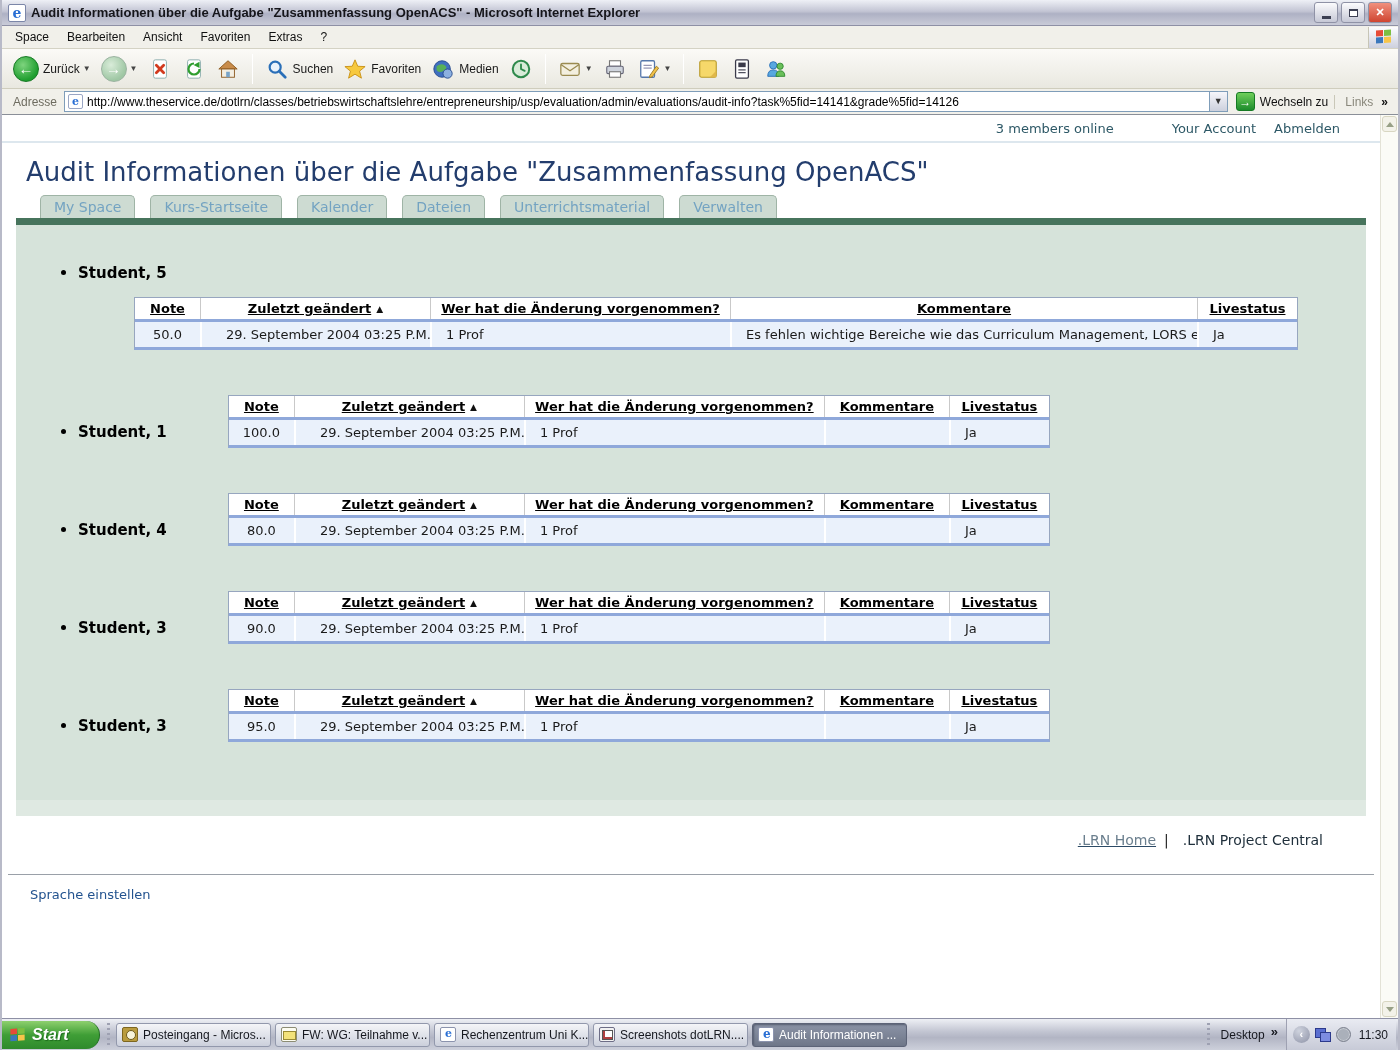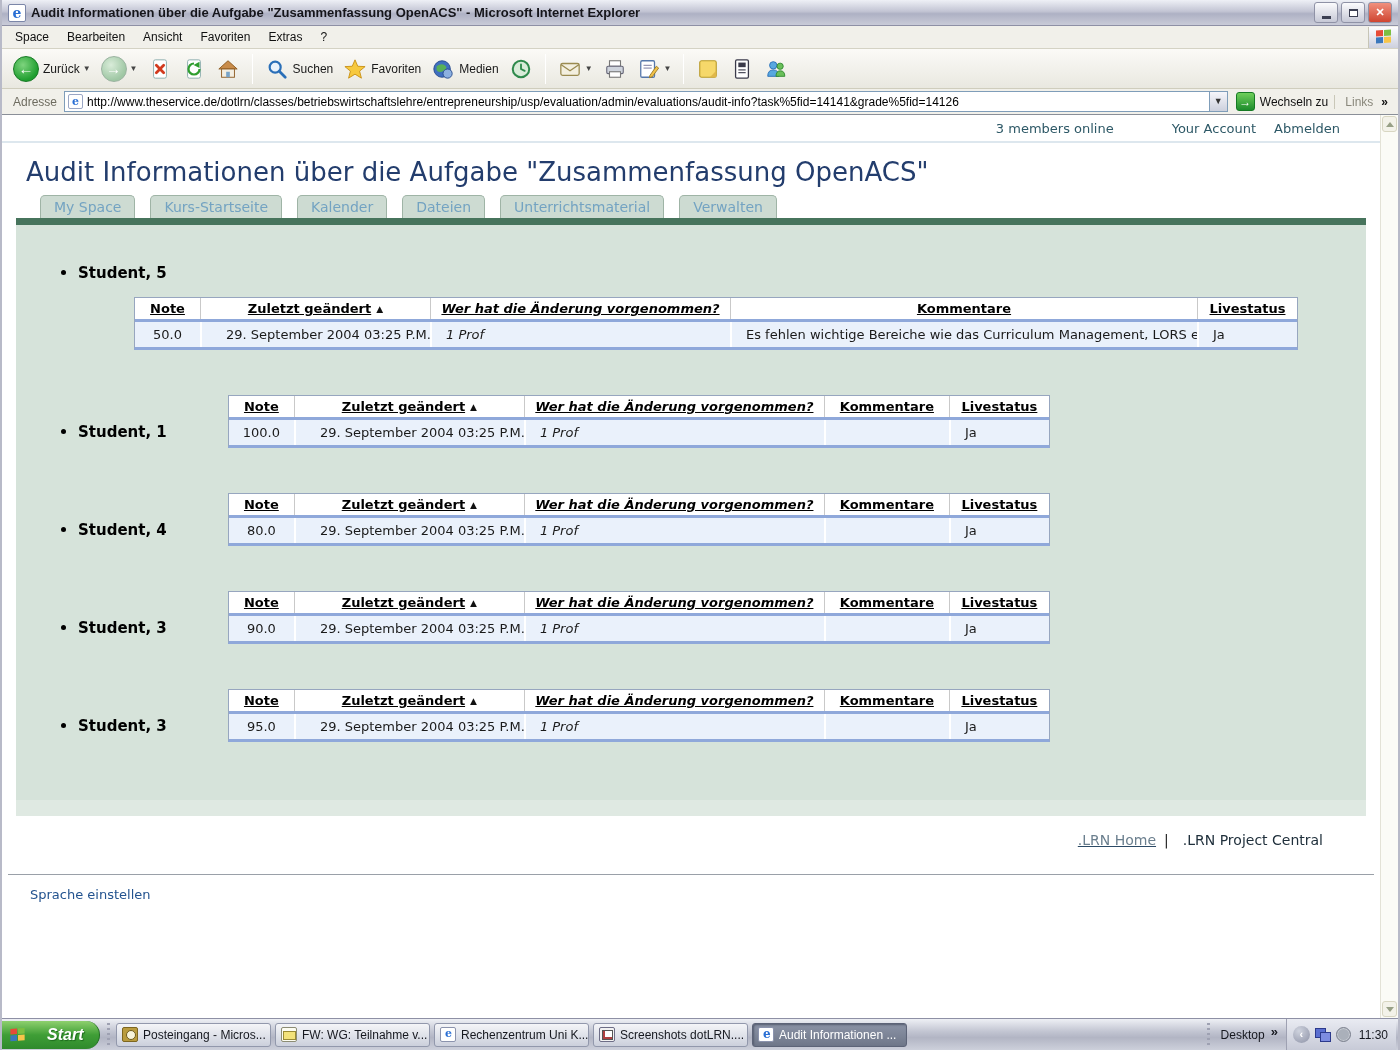--- a/index.html
+++ b/index.html
@@ -81,39 +81,39 @@
   .thead { display:flex; border-bottom:3px solid #8fa8da; background:#fff; }
   .trow { display:flex; background:#eaf1fb; }
   .th { padding:3px 6px; font-size:13px; font-weight:bold; text-align:center; display:flex; align-items:center; justify-content:center; }
   .th + .th { border-left:1px solid #c9c9c9; }
   .th a { color:#000; text-decoration:underline; white-space:nowrap; }
   .sort { font-size:9px; margin-left:5px; color:#111; }
   .td { padding:5px 6px; font-size:13px; color:#1a1a1a; white-space:nowrap; overflow:hidden; }
   .td + .td { border-left:2px solid #fff;padding-left:24px; }
   .c-note { width:65px; justify-content:center; text-align:center; }
   .c-date { width:230px; text-align:center; }
-  .c-who  { width:300px;font-style:italic; }
+  .c-who  { width:300px; }
   .c-comment { width:125px; }
   .wide .c-comment { width:467px; }
   .c-live { width:100px; }
   .td.c-who, .td.c-comment, .td.c-live { text-align:left; padding-left:14px; }
   .td.c-date { text-align:center; }
 
   .lrn-footer { display:flex; justify-content:flex-end; align-items:center; padding:16px 43px 0 0; font-size:14px; color:#20303c; }
   .lrn-footer .home { color:#6b7f8e; text-decoration:underline; text-decoration-color:#2c4a66; margin-right:8px; }
   .lrn-footer .sep { margin-right:14px; color:#222; }
   .lrn-footer .central { color:#20303c; text-decoration:none; }
   .page-hr { border:none; border-top:1px solid #9aa0a8; margin:26px 6px 0 6px; }
   .lang-link { display:inline-block; margin:12px 0 0 28px; font-size:13px; color:#23538f; text-decoration:none; }
 
   
   .taskbar { height:32px; flex:0 0 32px; display:flex; align-items:center; background:linear-gradient(#eef0f5,#c2c5d2 40%,#b2b5c4 60%,#cdd0db); border-top:1px solid #8e90a5; padding-right:2px; }
   .startbtn { height:28px; width:98px; margin:0; display:flex; align-items:center; padding-left:8px;
     background:linear-gradient(#8ed06e,#3f9e36 50%,#2f8a2c); border-radius:0 14px 14px 0; border-right:1px solid #1d6b1d;
-    color:#fff; font-weight:bold; font-style:italic; font-size:16px; text-shadow:1px 1px 1px #1d6b1d;gap:15px; }
+    color:#fff; font-weight:bold; font-style:italic; font-size:16px; text-shadow:1px 1px 1px #1d6b1d; }
   .startbtn .flag { margin-right:6px; transform:skewY(-4deg) scale(.95); }
   .tb-handle { width:10px; height:24px; margin:0 3px; background:repeating-linear-gradient(#9ea1b2 0 2px, transparent 2px 5px); background-size:3px 100%; background-repeat:no-repeat; background-position:center; }
   .task { width:155px; height:24px; margin-right:4px; display:flex; align-items:center; padding:0 5px; font-size:12px; color:#16181f;
     background:linear-gradient(#f4f5f8,#ccd0dc); border:1px solid #9298ac; border-radius:3px; white-space:nowrap; overflow:hidden; }
   .task.active { background:linear-gradient(#8b93a6,#6f7789); color:#fff; border-color:#5d6478; box-shadow:inset 1px 1px 2px #565d70; }
   .task .t-ico { width:16px; height:15px; flex:0 0 16px; margin-right:5px; border-radius:2px; position:relative; }
   .t-ico.outlook { background:#b99b3e; border:1px solid #7d6620; }
   .t-ico.outlook::after { content:""; position:absolute; left:3px; top:2px; width:8px; height:8px; border-radius:50%; background:#f7f3da; border:1px solid #6d5a1c; }
   .t-ico.mailmsg { background:#fdfdf2; border:1px solid #8c8c74; }
   .t-ico.mailmsg::after { content:""; position:absolute; left:1px; top:3px; width:11px; height:7px; background:#f3e27a; border:1px solid #9a8a34; }

